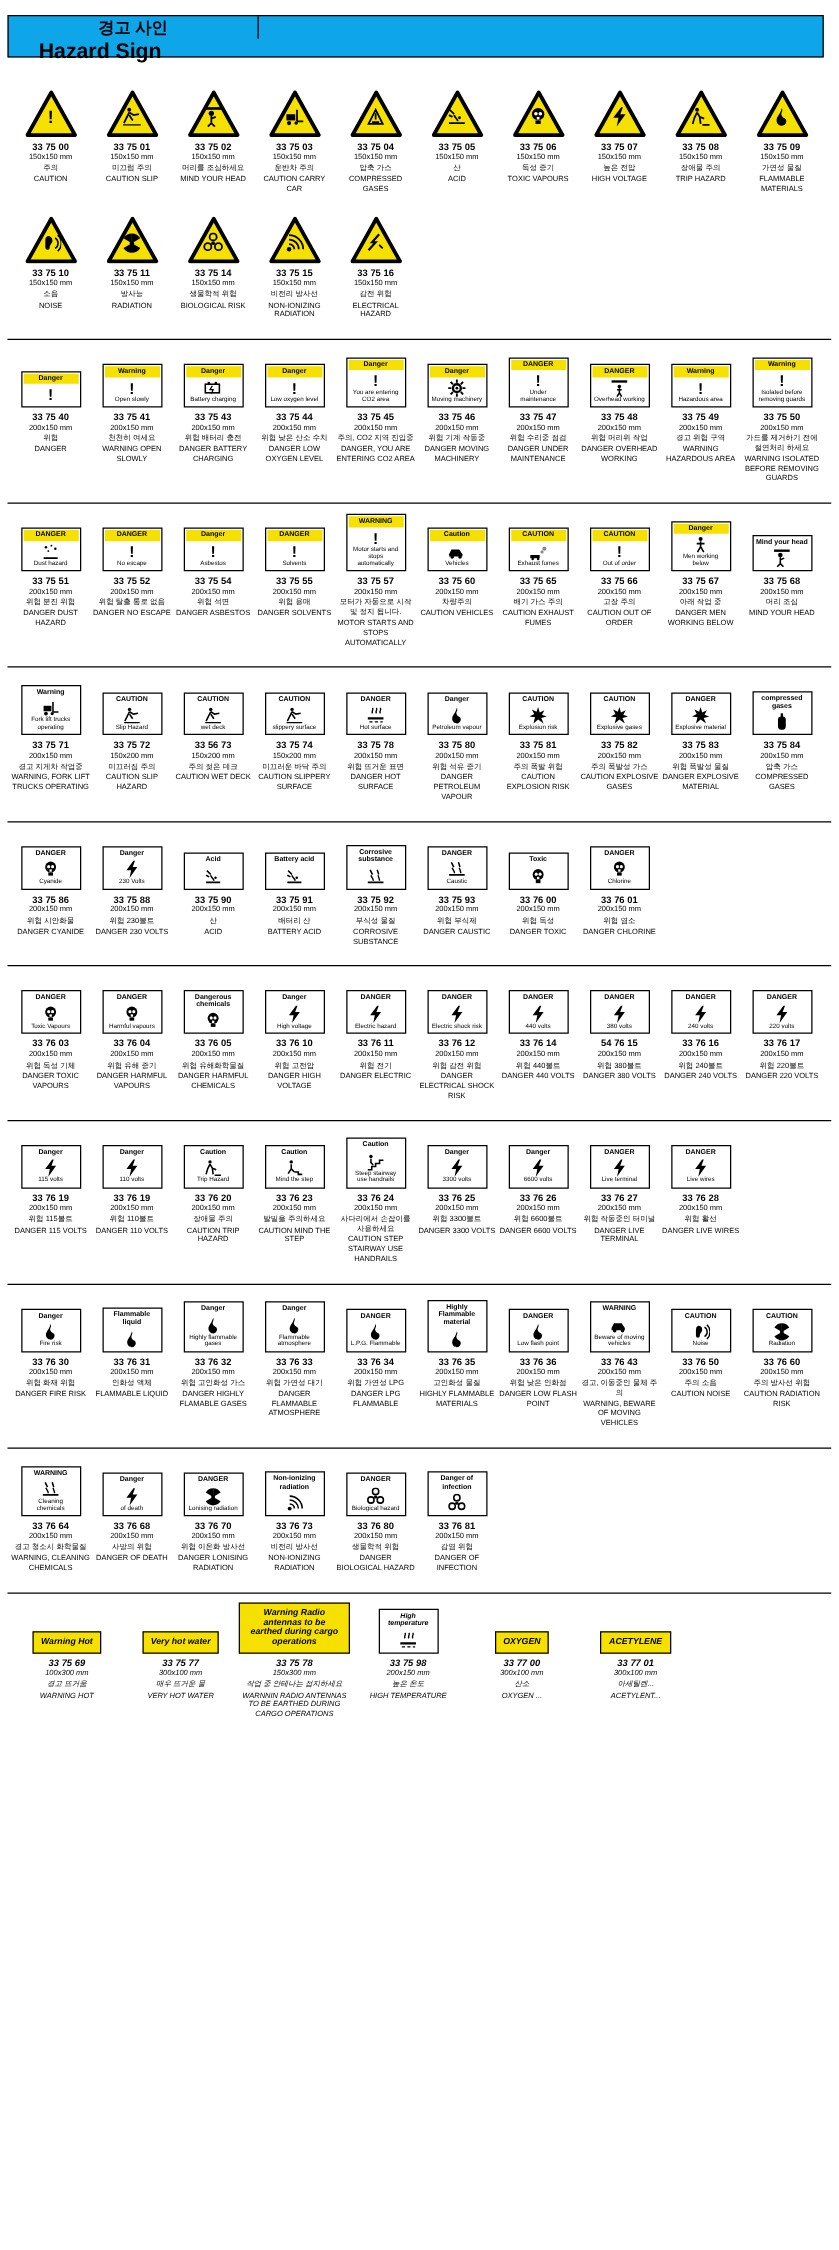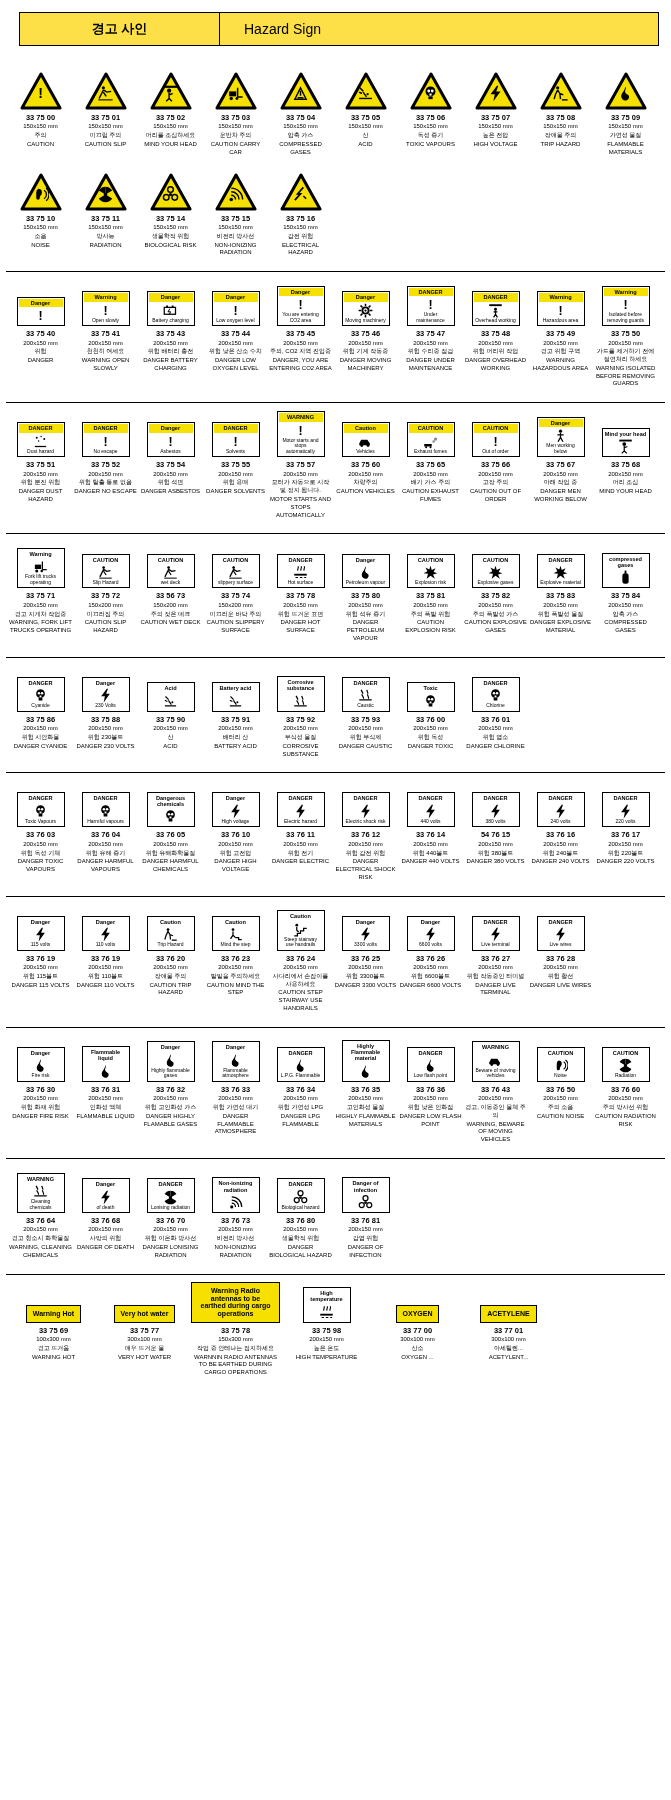--- a/index.html
+++ b/index.html
@@ -11,40 +11,41 @@
     font-family: "Liberation Sans", sans-serif;
     color: #000;
   }
   .page { width: 671px; padding: 8px 6px 14px 6px; }
 
   
   .header {
     display: flex;
     align-items: stretch;
     border: 1px solid #000;
-    background: #fde047;
+    background: #0ea5e9;
     height: 34px;
-    margin: 4px 6px 10px 13px;
+    margin: 4px 6px 10px 0;
+    flex-direction: column;
   }
   .header .ko {
     width: 200px;
     display: flex;
     align-items: center;
     justify-content: center;
     font-size: 13px;
     font-weight: bold;
     border-right: 1px solid #000;
   }
   .header .en {
     flex: 1;
     display: flex;
     align-items: center;
     padding-left: 24px;
-    font-size: 14px;
-    font-weight: normal;
+    font-size: 17px;
+    font-weight: bold;
   }
 
   
   .section {
     padding: 6px 2px 8px 2px;
     border-bottom: 1px solid #000;
   }
   .section:last-child { border-bottom: none; }
   .row {
     display: flex;
@@ -128,21 +129,21 @@
   .plate {
     border: 1.4px solid #000;
     background: #f5e000;
     font-size: 7px;
     font-weight: bold;
     padding: 4px 6px;
     text-align: center;
     line-height: 1.1;
   }
 
-  .wide-row .cell { width: 91px; }
+  .wide-row .cell { width: 91px; font-style: italic; }
   .wide-row .sign-box { height: 40px; }
 </style>
 </head>
 <body>
 
 <div class="page">
 
   <div class="header">
     <div class="ko">경고 사인</div>
     <div class="en">Hazard Sign</div>

